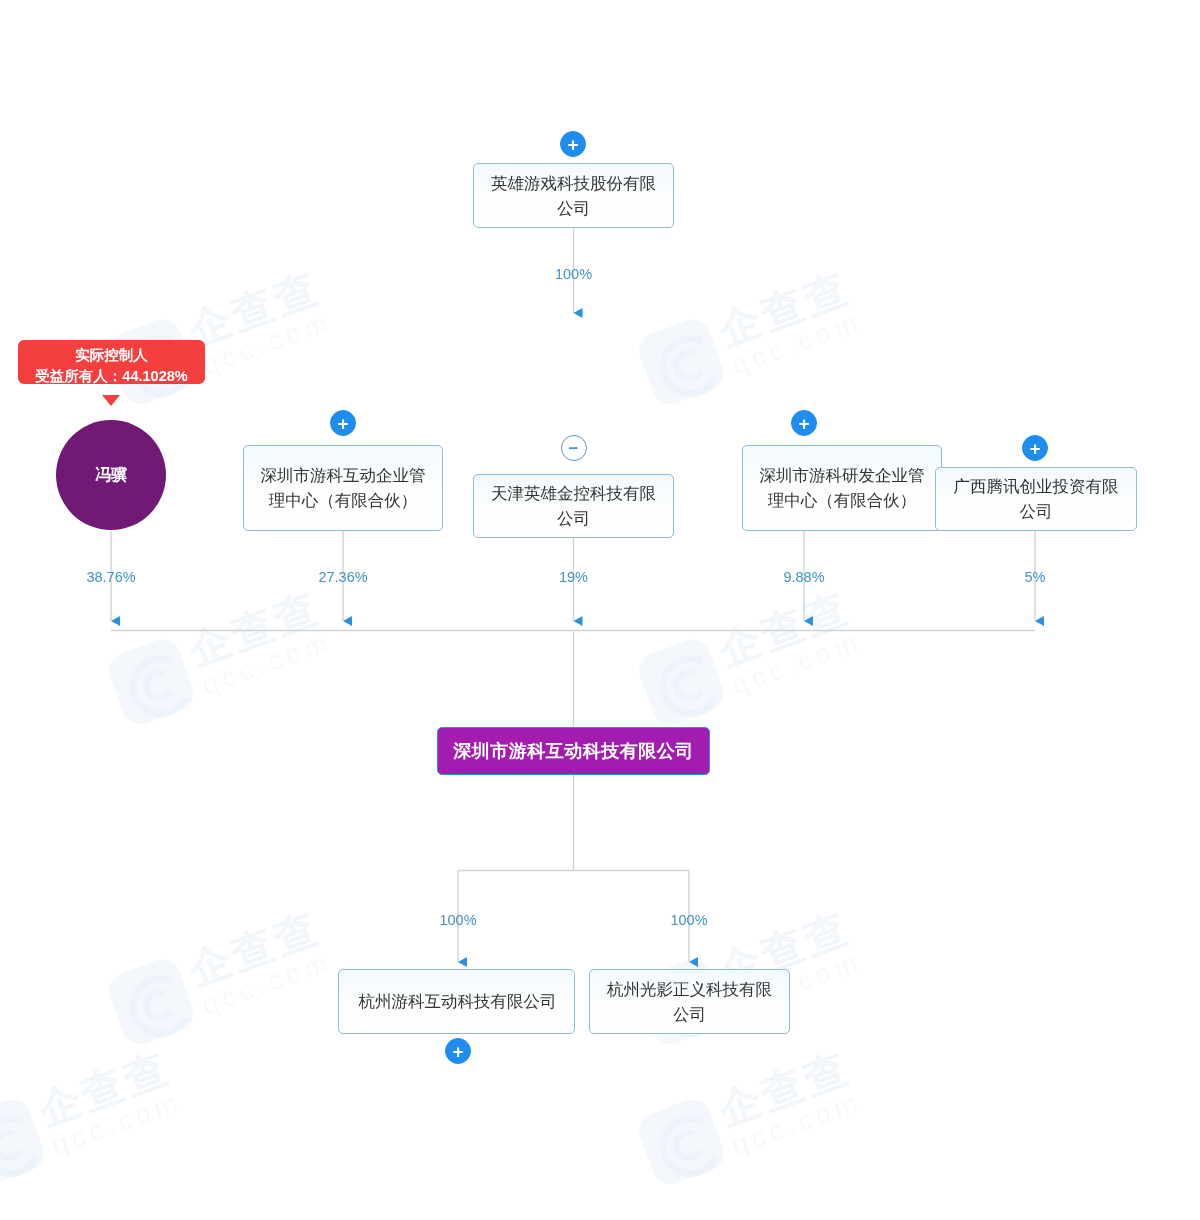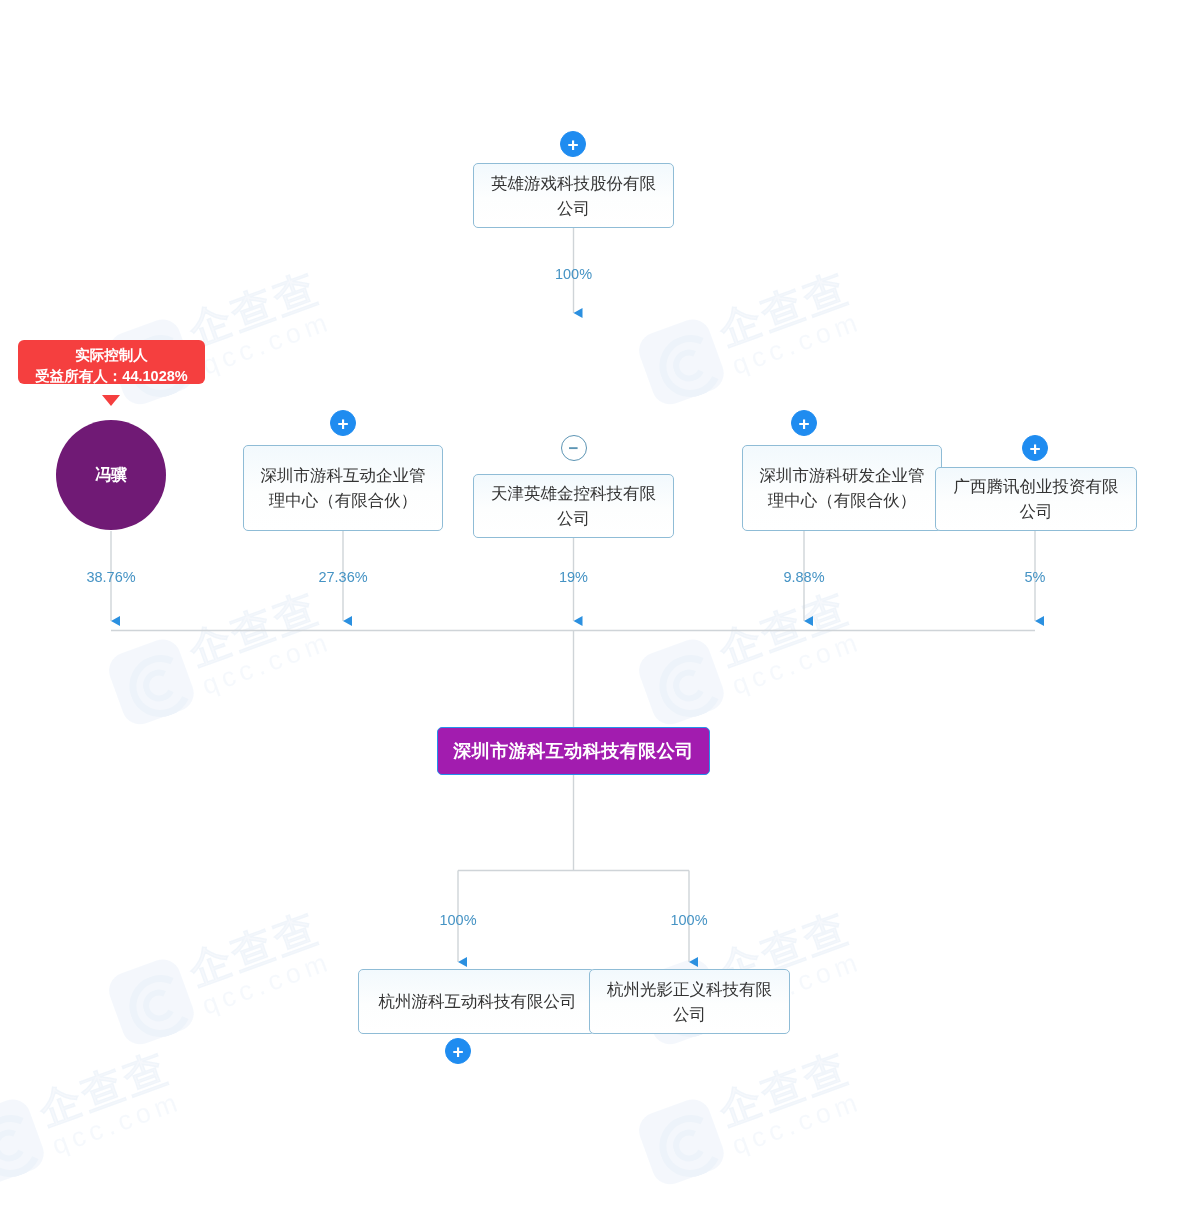--- a/index.html
+++ b/index.html
@@ -330,21 +330,21 @@
   <div class="pct" style="left:804px; top:569px;">9.88%</div>
   <div class="pct" style="left:1035px; top:569px;">5%</div>
 
   <div class="node-highlight" style="left:437px; top:727px; width:273px; height:48px;">
     <span>深圳市游科互动科技有限公司</span>
   </div>
 
   <div class="pct" style="left:458px; top:912px;">100%</div>
   <div class="pct" style="left:689px; top:912px;">100%</div>
 
-  <div class="node" style="left:358px; top:969px; width:237px; height:65px;padding-left:12px;">
+  <div class="node" style="left:338px; top:969px; width:237px; height:65px;padding-left:12px;">
     <span class="node-label">杭州游科互动科技有限公司</span>
   </div>
   <div class="toggle toggle-plus" style="left:445px; top:1038px;">+</div>
 
   <div class="node" style="left:589px; top:969px; width:201px; height:65px;">
     <span class="node-label">杭州光影正义科技有限公司</span>
   </div>
 
 </div>
 

